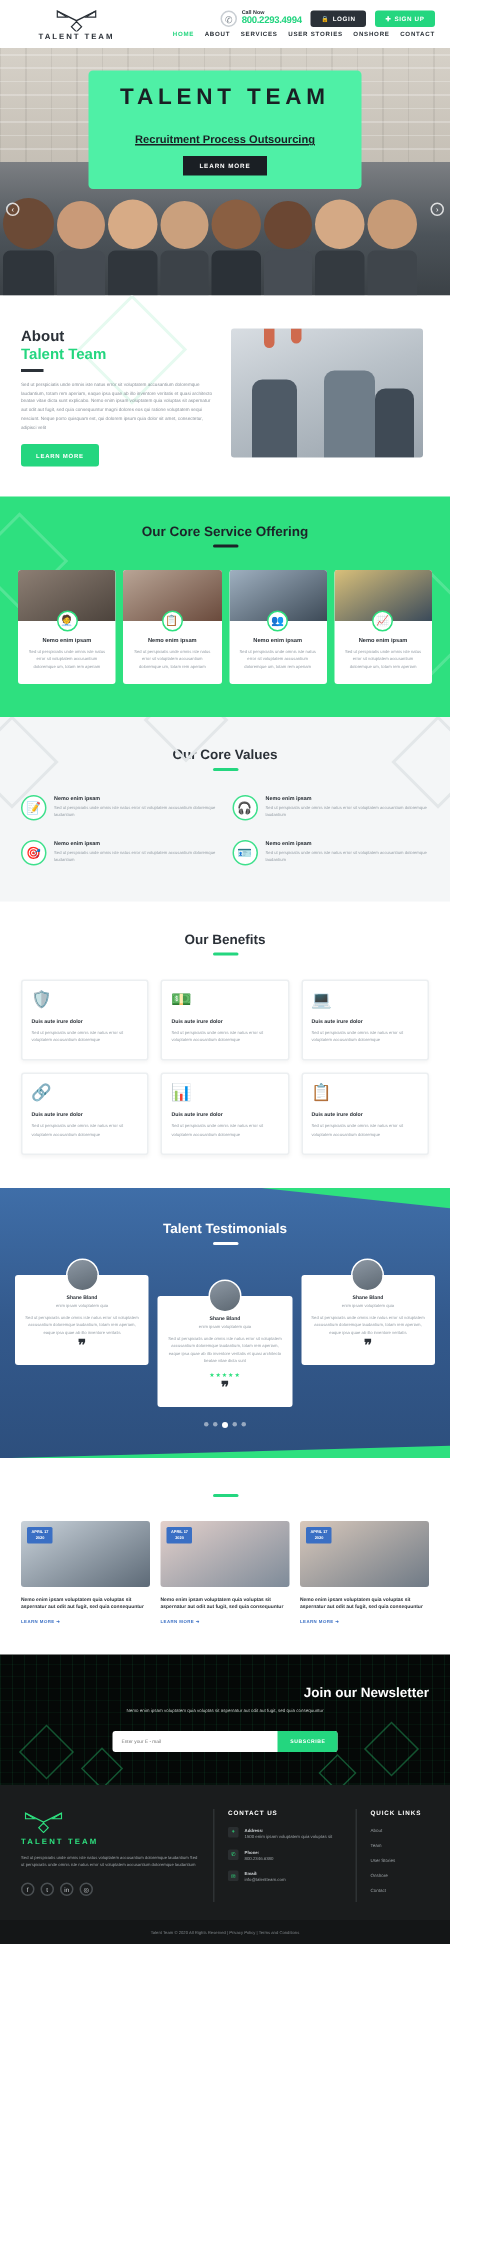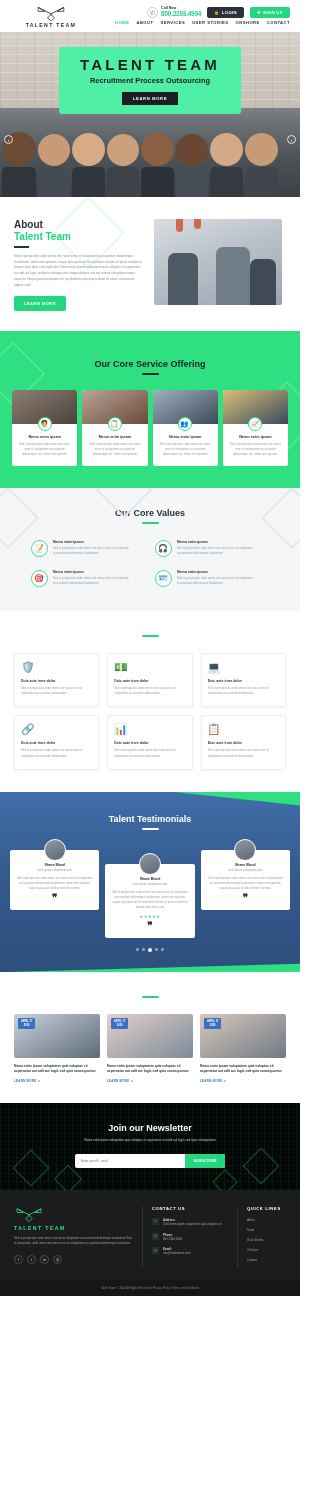--- a/index.html
+++ b/index.html
@@ -37,21 +37,21 @@
       repeating-linear-gradient(90deg, rgba(0,0,0,.06) 0 1px, transparent 1px 17px),
       linear-gradient(180deg,#d6d1c8,#c3bdb3); }
   .hero-people { position: absolute; left: 0; right: 0; bottom: 0; height: 54%;
     background: linear-gradient(180deg,#7c7f83 0%,#4c5359 55%,#3b4146 100%); }
   .ppl { position: absolute; bottom: 0; }
   .ppl .head { width: 100%; aspect-ratio: 1; border-radius: 50%; margin: 0 auto; }
   .ppl .body { width: 100%; height: 30px; border-radius: 5px 5px 0 0; margin-top: 1px; }
   .hero-card { position: absolute; left: 50%; top: 15px; transform: translateX(-50%);
     width: 182px; background: #4ff0a6; border-radius: 3px; text-align: center; padding: 9px 6px 9px; }
   .hero-title { font-size: 15px; font-weight: 700; letter-spacing: 3.2px; color: #1a1f24; }
-  .hero-sub { font-size: 7.4px; font-weight: 700; color: #1a1f24; margin-top: 3px; }
+  .hero-sub { font-size: 7.4px; font-weight: 700; color: #1a1f24; margin-top: 15px; text-decoration: underline; }
   .hero-btn { margin-top: 7px; display: inline-block; background: #1a1f24; color: #fff; font-size: 4.2px; font-weight: 700; letter-spacing: .6px; padding: 4px 11px; border: none; }
   .hero-arrow { position: absolute; top: 103px; width: 9px; height: 9px; border-radius: 50%; border: 1px solid rgba(255,255,255,.8); color: #fff; font-size: 5px; display: flex; align-items: center; justify-content: center; }
   .ha-l { left: 4px; } .ha-r { right: 4px; }
 
   
   .sec-title { font-size: 9px; font-weight: 700; text-align: center; color: #2b3138; }
   .sec-rule { width: 17px; height: 2px; background: #24d67f; margin: 4px auto 0; border-radius: 2px; }
   .lorem { font-size: 3.1px; line-height: 1.85; color: #8a9199; }
 
   
@@ -61,34 +61,34 @@
   .about-h1 { font-size: 10px; font-weight: 700; color: #2b3138; }
   .about-h2 { font-size: 10px; font-weight: 700; color: #24d67f; margin-top: 1px; }
   .about-rule { width: 15px; height: 2px; background: #2b3138; margin: 4px 0 6px; }
   .btn-green { background: #24d67f; color: #fff; font-size: 4px; font-weight: 700; letter-spacing: .5px; padding: 5px 10px; border: none; border-radius: 2px; margin-top: 8px; }
   .about-img { width: 128px; height: 86px; border-radius: 2px; position: relative; overflow: hidden;
     background: linear-gradient(160deg,#d8dde2 0%,#b9c1c8 45%,#9aa4ad 100%); }
   .about-img .lamp { position: absolute; top: 0; width: 7px; height: 13px; background: #cf6a4e; border-radius: 0 0 4px 4px; }
   .about-img .fig { position: absolute; bottom: 0; border-radius: 7px 7px 0 0; }
 
   
-  .services { background: #2ee07f; padding: 28px 12px 22px; position: relative; overflow: hidden; }
+  .services { background: #2ee07f; padding: 18px 12px 22px; position: relative; overflow: hidden; }
   .svc-deco { position: absolute; border: 2px solid rgba(255,255,255,.18); transform: rotate(45deg); }
   .svc-title { color: #1d2329; }
   .svc-rule { background: #1d2329; }
   .svc-grid { display: flex; gap: 5px; margin-top: 15px; position: relative; z-index: 2; }
   .svc-card { flex: 1; background: #fff; border-radius: 2px; overflow: hidden; text-align: center; }
   .svc-photo { height: 34px; position: relative; }
   .svc-badge { position: absolute; left: 50%; bottom: -7px; transform: translateX(-50%); width: 14px; height: 14px; border-radius: 50%; background: #fff; border: 1px solid #2ee07f; display: flex; align-items: center; justify-content: center; font-size: 7px; }
   .svc-body { padding: 11px 5px 9px; }
   .svc-h { font-size: 3.8px; font-weight: 700; color: #2b3138; }
   .svc-p { font-size: 2.8px; line-height: 1.8; color: #98a0a8; margin-top: 3px; }
 
   
-  .values { background: #f4f6f7; padding: 20px 31px 24px; position: relative; overflow: hidden; }
+  .values { background: #f4f6f7; padding: 20px 14px 24px; position: relative; overflow: hidden; }
   .val-deco { position: absolute; border: 2px solid #e3e7e9; transform: rotate(45deg); }
   .val-grid { display: grid; grid-template-columns: 1fr 1fr; gap: 13px 10px; margin-top: 16px; position: relative; z-index: 2; }
   .val-item { display: flex; gap: 5px; }
   .val-ico { width: 17px; height: 17px; min-width: 17px; border-radius: 50%; border: 1.2px solid #3ee08c; display: flex; align-items: center; justify-content: center; background: #fff; font-size: 8px; }
   .val-h { font-size: 3.6px; font-weight: 700; color: #2b3138; }
   .val-p { font-size: 2.8px; line-height: 1.8; color: #98a0a8; margin-top: 2px; }
 
   
   .benefits { background: #fff; padding: 20px 14px 22px; }
   .ben-grid { display: grid; grid-template-columns: repeat(3,1fr); gap: 8px; margin-top: 16px; }
@@ -130,21 +130,21 @@
   .n-more span { color: #3a6fc4; }
 
   
   .nl { background: #050807; padding: 20px 14px 22px; position: relative; overflow: hidden; }
   .nl-grid { position: absolute; inset: 0; opacity: .5;
     background:
       repeating-linear-gradient(90deg, rgba(46,224,127,.16) 0 1px, transparent 1px 8px),
       repeating-linear-gradient(0deg, rgba(46,224,127,.10) 0 1px, transparent 1px 8px); }
   .nl-hex { position: absolute; border: 1px solid rgba(46,224,127,.35); transform: rotate(45deg); }
   .nl-in { position: relative; z-index: 3; text-align: center; }
-  .nl-title { font-size: 9px; font-weight: 700; color: #fff; }
+  .nl-title { font-size: 9px; font-weight: 700; color: #fff; text-align: right; }
   .nl-sub { font-size: 3px; line-height: 1.85; color: #c2cbc6; margin: 5px auto 0; width: 175px; }
   .nl-form { margin: 10px auto 0; width: 150px; height: 14px; background: #fff; border-radius: 2px; display: flex; align-items: center; padding: 0 0 0 6px; }
   .nl-input { flex: 1; border: none; outline: none; font-size: 3.2px; color: #9aa2a8; font-family: "Liberation Sans", sans-serif; }
   .nl-btn { background: #24d67f; color: #fff; font-size: 3.4px; font-weight: 700; letter-spacing: .4px; border: none; height: 14px; padding: 0 8px; border-radius: 0 2px 2px 0; }
 
   
   .footer { background: #1a1c1d; padding: 16px 14px 12px; display: flex; gap: 10px; }
   .f-col1 { width: 118px; }
   .f-logo { width: 30px; height: 16px; position: relative; margin-bottom: 3px; }
   .f-brand { font-size: 5.2px; letter-spacing: 1.4px; font-weight: 700; color: #2ee07f; }
@@ -348,20 +348,21 @@
         <div class="val-ico">🪪</div>
         <div>
           <div class="val-h">Nemo enim ipsam</div>
           <div class="val-p">Sed ut perspiciatis unde omnis iste natus error sit voluptatem accusantium doloremque laudantium</div>
         </div>
       </div>
     </div>
   </div>
 
   <div class="benefits">
+    <div class="sec-title">Our Benefits</div>
     <div class="sec-rule"></div>
     <div class="ben-grid">
       <div class="ben-card">
         <div class="ben-ico">🛡️</div>
         <div class="ben-h">Duis aute irure dolor</div>
         <div class="ben-p">Sed ut perspiciatis unde omnis iste natus error sit voluptatem accusantium doloremque</div>
       </div>
       <div class="ben-card">
         <div class="ben-ico">💵</div>
         <div class="ben-h">Duis aute irure dolor</div>

